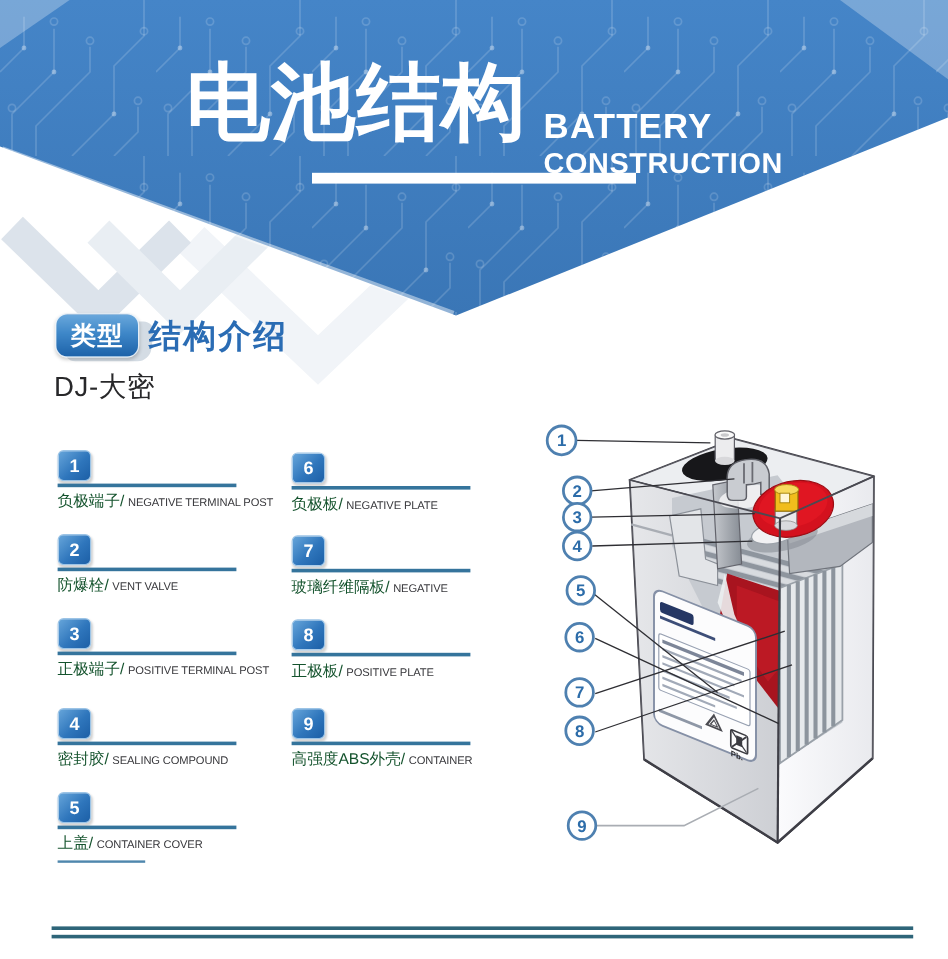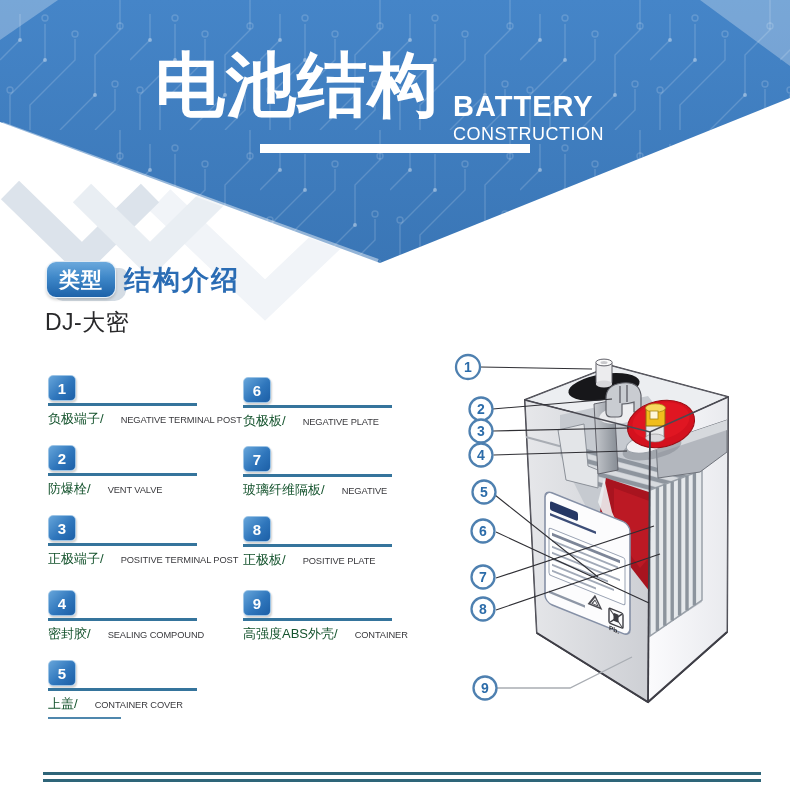--- a/index.html
+++ b/index.html
@@ -6,21 +6,21 @@
   .page{position:relative;width:790px;height:799px;background:#ffffff;overflow:hidden;
         font-family:"Liberation Sans","DejaVu Sans",sans-serif;}
   .abs{position:absolute;}
   svg{display:block;}
   
   .hdr-svg{position:absolute;left:0;top:0;}
   .title-cn{position:absolute;left:155px;top:50px;font-size:70px;font-weight:900;color:#ffffff;
             line-height:1;letter-spacing:1px;white-space:nowrap;}
   .title-en{position:absolute;left:453px;top:64px;color:#ffffff;line-height:1;}
   .title-en .l1{font-size:29px;font-weight:bold;letter-spacing:1px;margin-top:28px;}
-  .title-en .l2{font-size:18px;font-weight:normal;letter-spacing:.5px;margin-top:4px;}
+  .title-en .l2{font-size:24px;font-weight:bold;letter-spacing:.5px;margin-top:4px;}
   .title-underline{position:absolute;left:260px;top:144px;width:270px;height:9px;background:#ffffff;}
   
   .badge-shadow{position:absolute;left:55px;top:268px;width:72px;height:33px;border-radius:10px;
                 background:#d4dce4;transform:skewX(-8deg);}
   .badge{position:absolute;left:46px;top:261px;width:68px;height:35px;border-radius:10px;
          background:linear-gradient(180deg,#6aa8dc 0%,#3e87c8 45%,#1d62a9 100%);
          border:1.5px solid rgba(255,255,255,.85);box-shadow:0 2px 3px rgba(0,0,0,.18);
          display:flex;align-items:center;justify-content:center;
          color:#fff;font-size:21px;font-weight:bold;letter-spacing:1px;}
   .section-label{position:absolute;left:124px;top:262px;font-size:27px;font-weight:bold;
@@ -29,21 +29,21 @@
          letter-spacing:.5px;white-space:nowrap;}
   
   .item{position:absolute;width:200px;}
   .item .num{width:26px;height:24px;border-radius:5px;
              background:linear-gradient(135deg,#66a5da 0%,#2f76bc 55%,#1c5fa6 100%);
              border:1px solid #9cc4e6;box-shadow:1px 2px 2px rgba(0,0,0,.18);
              color:#fff;font-size:15px;font-weight:bold;display:flex;align-items:center;justify-content:center;}
   .item .rule{position:absolute;left:0;top:28px;width:149px;height:2.5px;background:#35749c;}
   .item .lbl{position:absolute;left:0;top:34px;white-space:nowrap;}
   .item .cn{font-size:13px;font-weight:500;color:#14532d;}
-  .item .en{font-size:9.3px;color:#38383c;margin-left:17px;letter-spacing:-0.1px;}
+  .item .en{font-size:9.3px;color:#38383c;margin-left:3px;letter-spacing:-0.1px;}
   .item5-underline{position:absolute;left:48px;top:717px;width:73px;height:1.5px;background:#4f87ad;}
   
   .footer-line{position:absolute;left:43px;width:718px;height:3px;background:#2e6579;}
 </style>
 </head>
 <body>
 
 <div class="page">
 
   <svg class="abs" style="left:0;top:160px;" width="560" height="220" viewBox="0 0 560 220">

